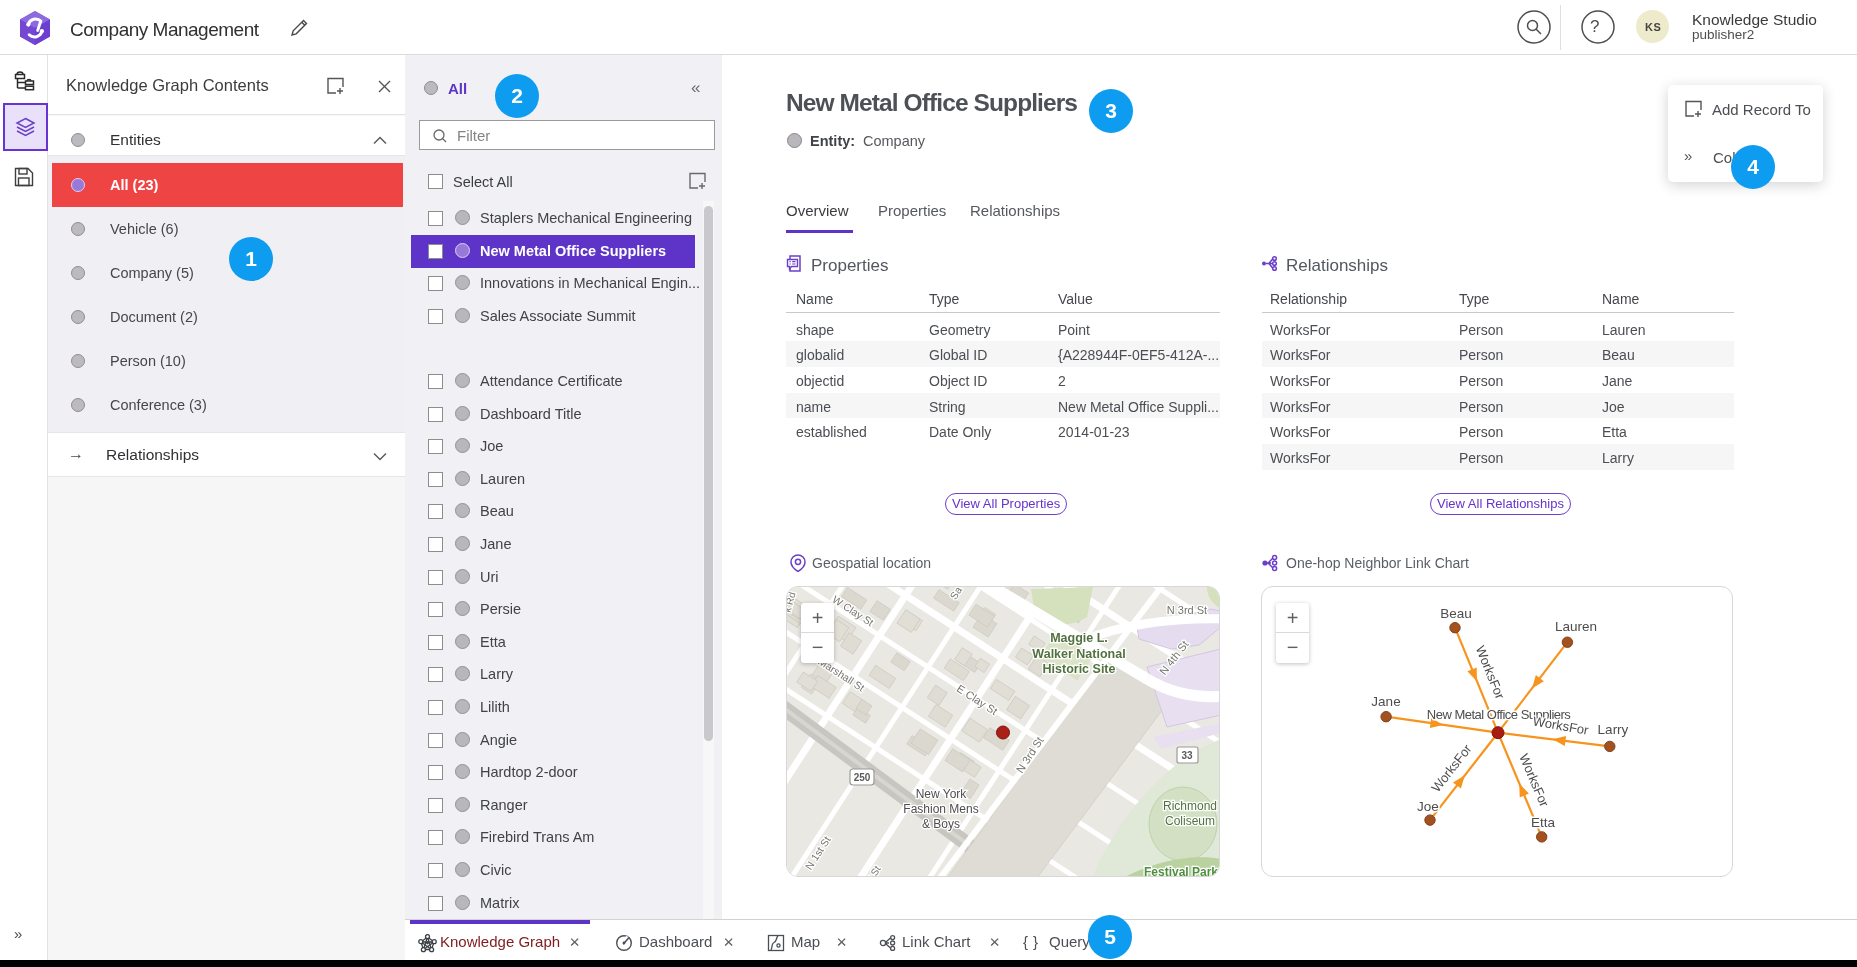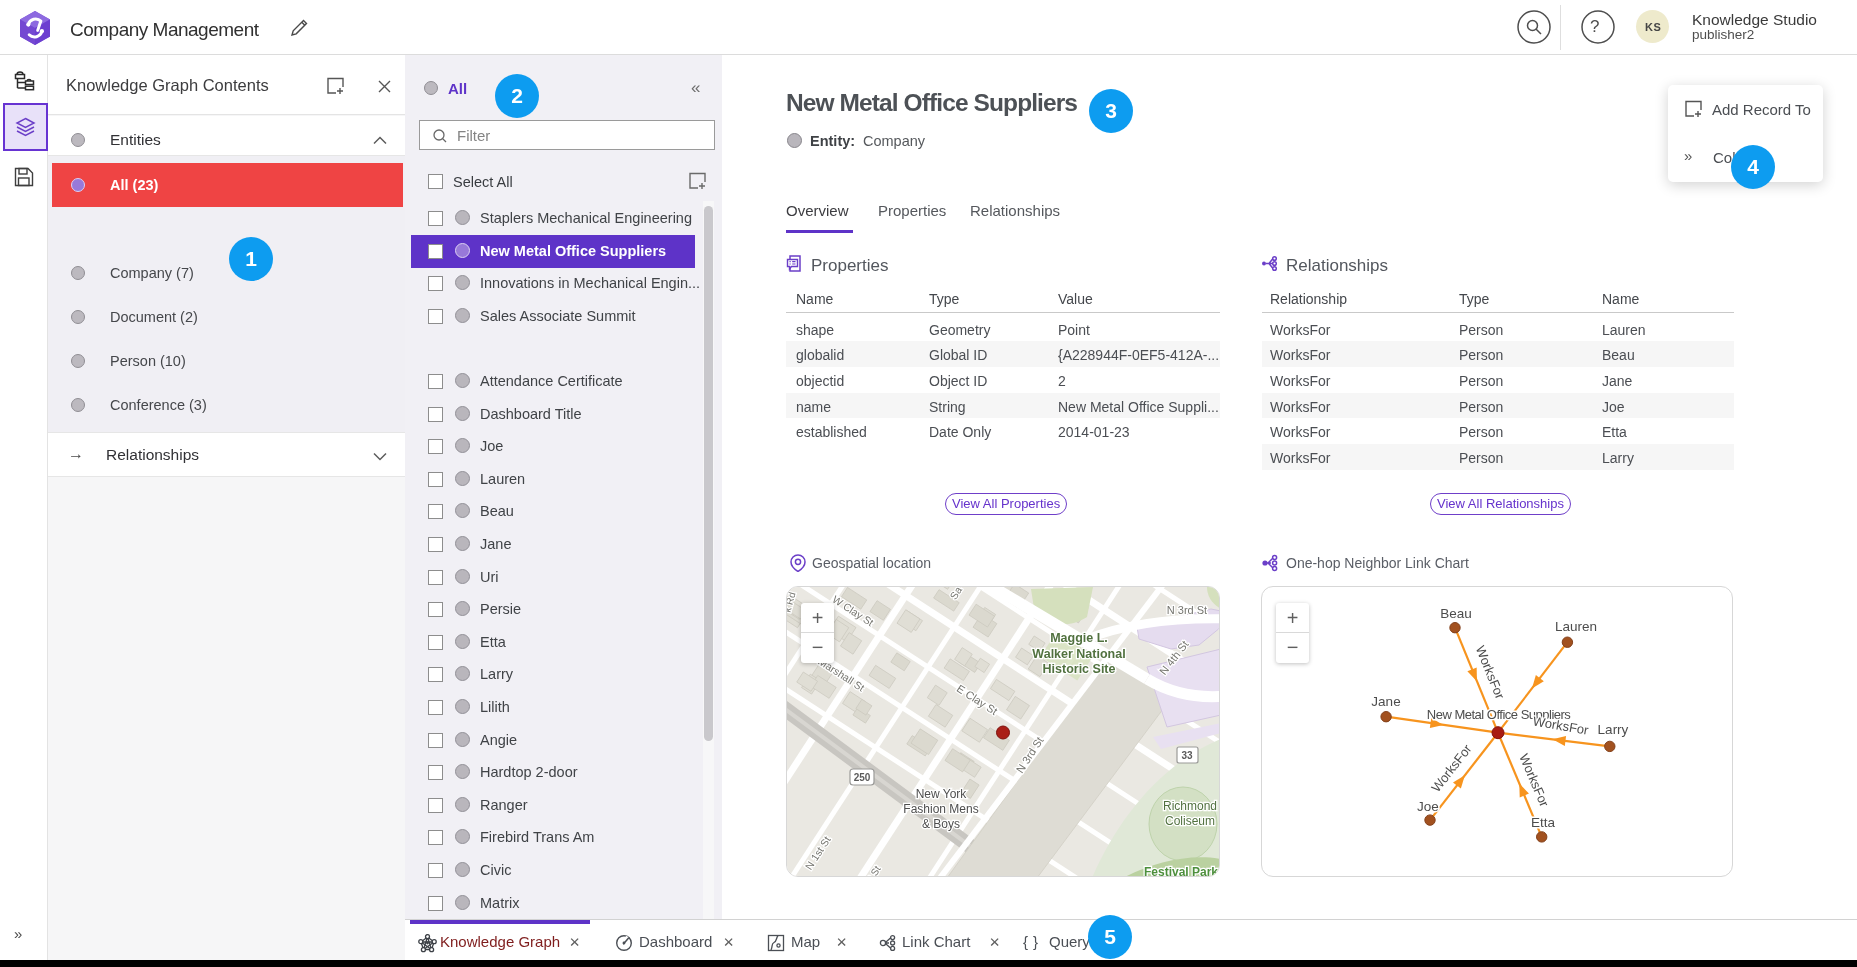--- a/index.html
+++ b/index.html
@@ -154,23 +154,27 @@
     </div>
     <svg class="abs" style="left:325px;top:20px" width="14" height="9" viewBox="0 0 14 9" fill="none" stroke="#5c5c5c" stroke-width="1.5">
           <path d="M1,7.5 L7,1.5 L13,7.5"></path>
         </svg>
   </div>
   <div class="listbg"></div>
   <div class="row1" id="p1row-sel">
         <div class="circ"></div>
         <div class="txt">All (23)</div>
       </div>
+  <div class="row1" style="top:152px">
+        <div class="circ"></div>
+        <div class="txt">Vehicle (6)</div>
+      </div>
   <div class="row1" style="top:196px">
         <div class="circ"></div>
-        <div class="txt">Company (7)</div>
+        <div class="txt">Company (5)</div>
       </div>
   <div class="row1" style="top:240px">
         <div class="circ"></div>
         <div class="txt">Document (2)</div>
       </div>
   <div class="row1" style="top:284px">
         <div class="circ"></div>
         <div class="txt">Person (10)</div>
       </div>
   <div class="row1" style="top:328px">

